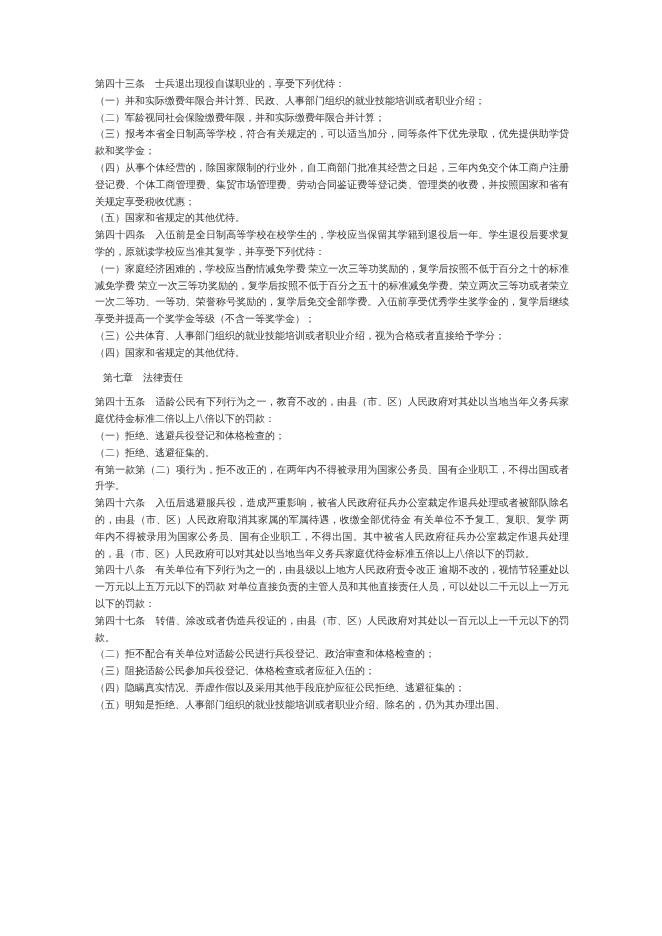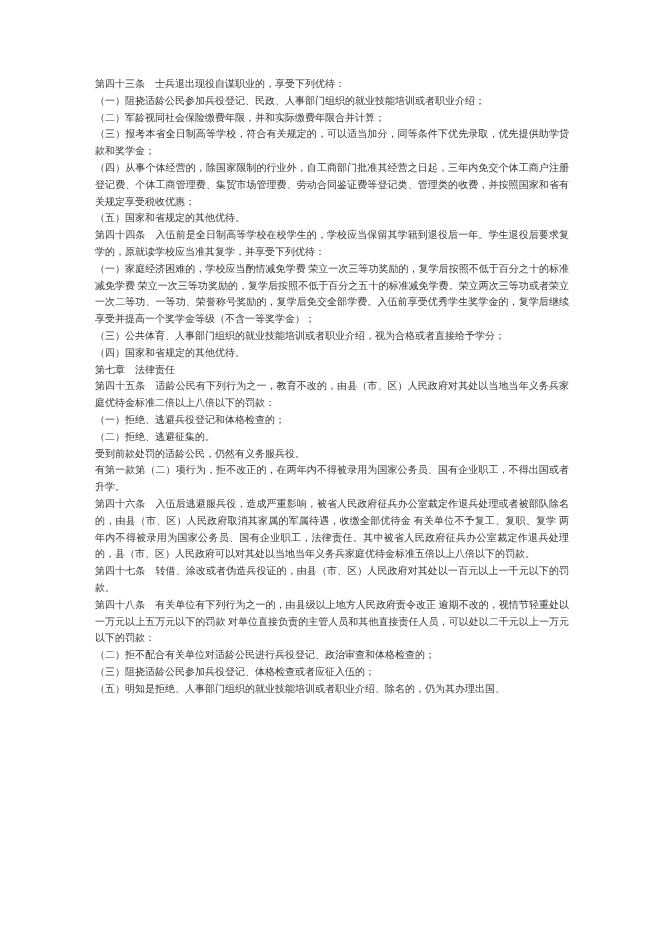--- a/index.html
+++ b/index.html
@@ -24,45 +24,45 @@
     font-size: 10px;
     line-height: 16.8px;
     text-align: justify;
   }
   .doc-body p.para {
     margin: 0;
     padding: 0;
     word-break: break-all;
   }
   .doc-body p.chapter {
-    margin: 0;
+    margin: 8px;
     padding: 0;
   }
 </style>
 </head>
 <body>
 
 <div class="page">
   <div class="doc-body">
       <p class="para">第四十三条　士兵退出现役自谋职业的，享受下列优待：</p>
-      <p class="para">（一）阻挠适龄公民参加兵役登记、民政、人事部门组织的就业技能培训或者职业介绍；</p>
+      <p class="para">（一）并和实际缴费年限合并计算、民政、人事部门组织的就业技能培训或者职业介绍；</p>
       <p class="para">（二）军龄视同社会保险缴费年限，并和实际缴费年限合并计算；</p>
       <p class="para">（三）报考本省全日制高等学校，符合有关规定的，可以适当加分，同等条件下优先录取，优先提供助学贷款和奖学金；</p>
       <p class="para">（四）从事个体经营的，除国家限制的行业外，自工商部门批准其经营之日起，三年内免交个体工商户注册登记费、个体工商管理费、集贸市场管理费、劳动合同鉴证费等登记类、管理类的收费，并按照国家和省有关规定享受税收优惠；</p>
       <p class="para">（五）国家和省规定的其他优待。</p>
       <p class="para">第四十四条　入伍前是全日制高等学校在校学生的，学校应当保留其学籍到退役后一年。学生退役后要求复学的，原就读学校应当准其复学，并享受下列优待：</p>
       <p class="para">（一）家庭经济困难的，学校应当酌情减免学费 荣立一次三等功奖励的，复学后按照不低于百分之十的标准减免学费 荣立一次三等功奖励的，复学后按照不低于百分之五十的标准减免学费。荣立两次三等功或者荣立一次二等功、一等功、荣誉称号奖励的，复学后免交全部学费。入伍前享受优秀学生奖学金的，复学后继续享受并提高一个奖学金等级（不含一等奖学金）；</p>
       <p class="para">（三）公共体育、人事部门组织的就业技能培训或者职业介绍，视为合格或者直接给予学分；</p>
       <p class="para">（四）国家和省规定的其他优待。</p>
       <p class="chapter">第七章　法律责任</p>
       <p class="para">第四十五条　适龄公民有下列行为之一，教育不改的，由县（市、区）人民政府对其处以当地当年义务兵家庭优待金标准二倍以上八倍以下的罚款：</p>
       <p class="para">（一）拒绝、逃避兵役登记和体格检查的；</p>
       <p class="para">（二）拒绝、逃避征集的。</p>
-      <p class="para">受到前款处罚的适龄公民，仍然有义务服兵役。</p>
       <p class="para">有第一款第（二）项行为，拒不改正的，在两年内不得被录用为国家公务员、国有企业职工，不得出国或者升学。</p>
-      <p class="para">第四十六条　入伍后逃避服兵役，造成严重影响，被省人民政府征兵办公室裁定作退兵处理或者被部队除名的，由县（市、区）人民政府取消其家属的军属待遇，收缴全部优待金 有关单位不予复工、复职、复学 两年内不得被录用为国家公务员、国有企业职工，法律责任。其中被省人民政府征兵办公室裁定作退兵处理的，县（市、区）人民政府可以对其处以当地当年义务兵家庭优待金标准五倍以上八倍以下的罚款。</p>
+      <p class="para">第四十六条　入伍后逃避服兵役，造成严重影响，被省人民政府征兵办公室裁定作退兵处理或者被部队除名的，由县（市、区）人民政府取消其家属的军属待遇，收缴全部优待金 有关单位不予复工、复职、复学 两年内不得被录用为国家公务员、国有企业职工，不得出国。其中被省人民政府征兵办公室裁定作退兵处理的，县（市、区）人民政府可以对其处以当地当年义务兵家庭优待金标准五倍以上八倍以下的罚款。</p>
+      <p class="para">第四十八条　有关单位有下列行为之一的，由县级以上地方人民政府责令改正 逾期不改的，视情节轻重处以一万元以上五万元以下的罚款 对单位直接负责的主管人员和其他直接责任人员，可以处以二千元以上一万元以下的罚款：</p>
       <p class="para">第四十七条　转借、涂改或者伪造兵役证的，由县（市、区）人民政府对其处以一百元以上一千元以下的罚款。</p>
-      <p class="para">第四十八条　有关单位有下列行为之一的，由县级以上地方人民政府责令改正 逾期不改的，视情节轻重处以一万元以上五万元以下的罚款 对单位直接负责的主管人员和其他直接责任人员，可以处以二千元以上一万元以下的罚款：</p>
       <p class="para">（二）拒不配合有关单位对适龄公民进行兵役登记、政治审查和体格检查的；</p>
       <p class="para">（三）阻挠适龄公民参加兵役登记、体格检查或者应征入伍的；</p>
+      <p class="para">（四）隐瞒真实情况、弄虚作假以及采用其他手段庇护应征公民拒绝、逃避征集的；</p>
       <p class="para">（五）明知是拒绝、人事部门组织的就业技能培训或者职业介绍、除名的，仍为其办理出国、</p>
     </div>
 </div>
 
 </body></html>

